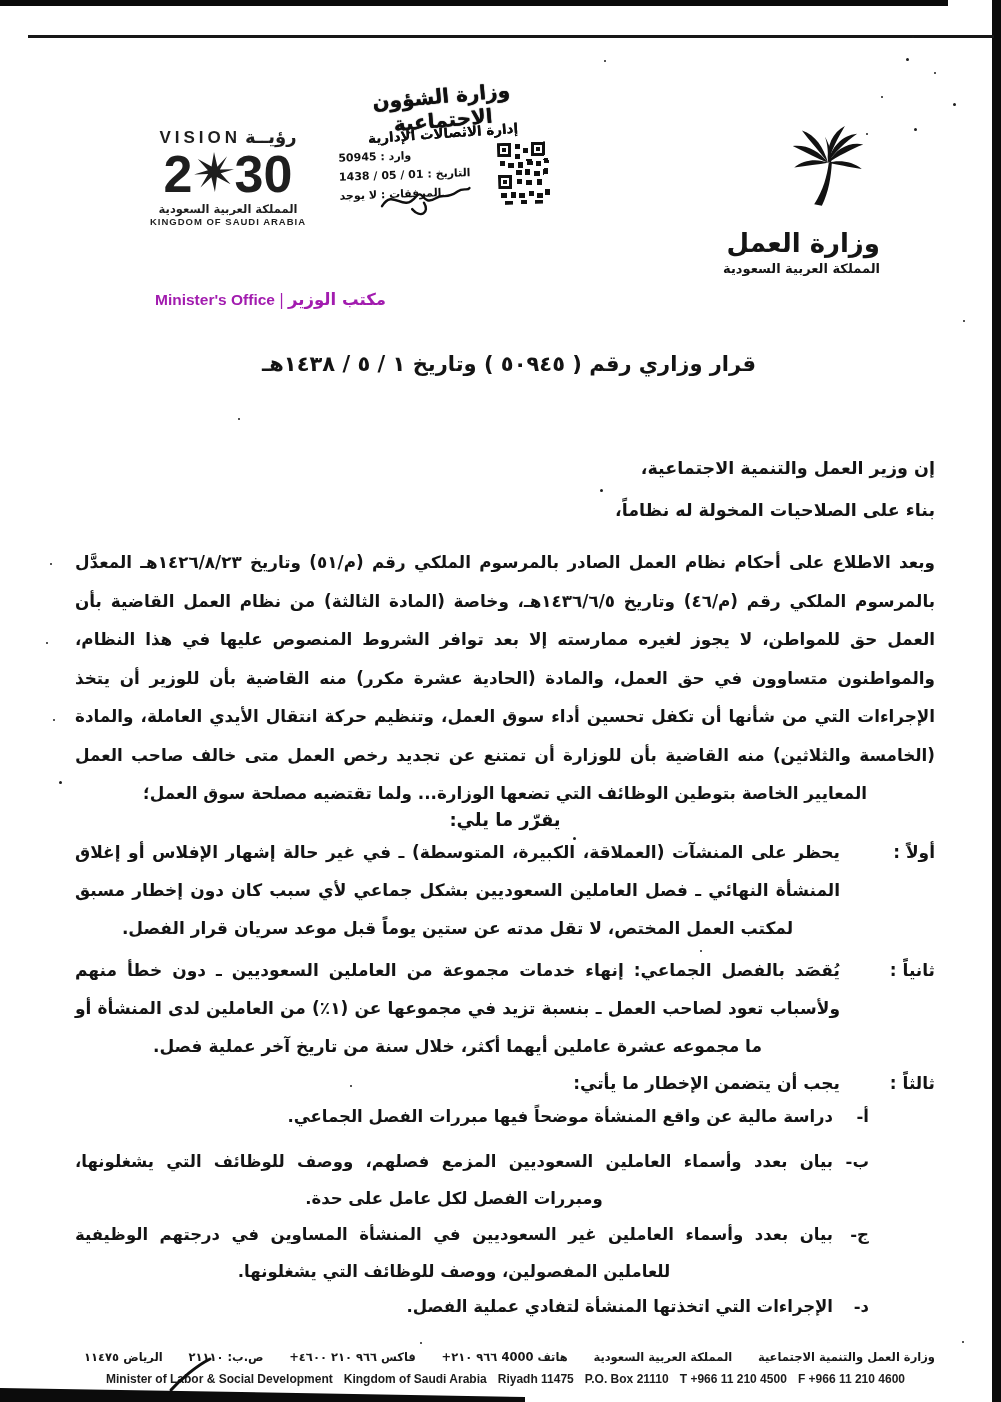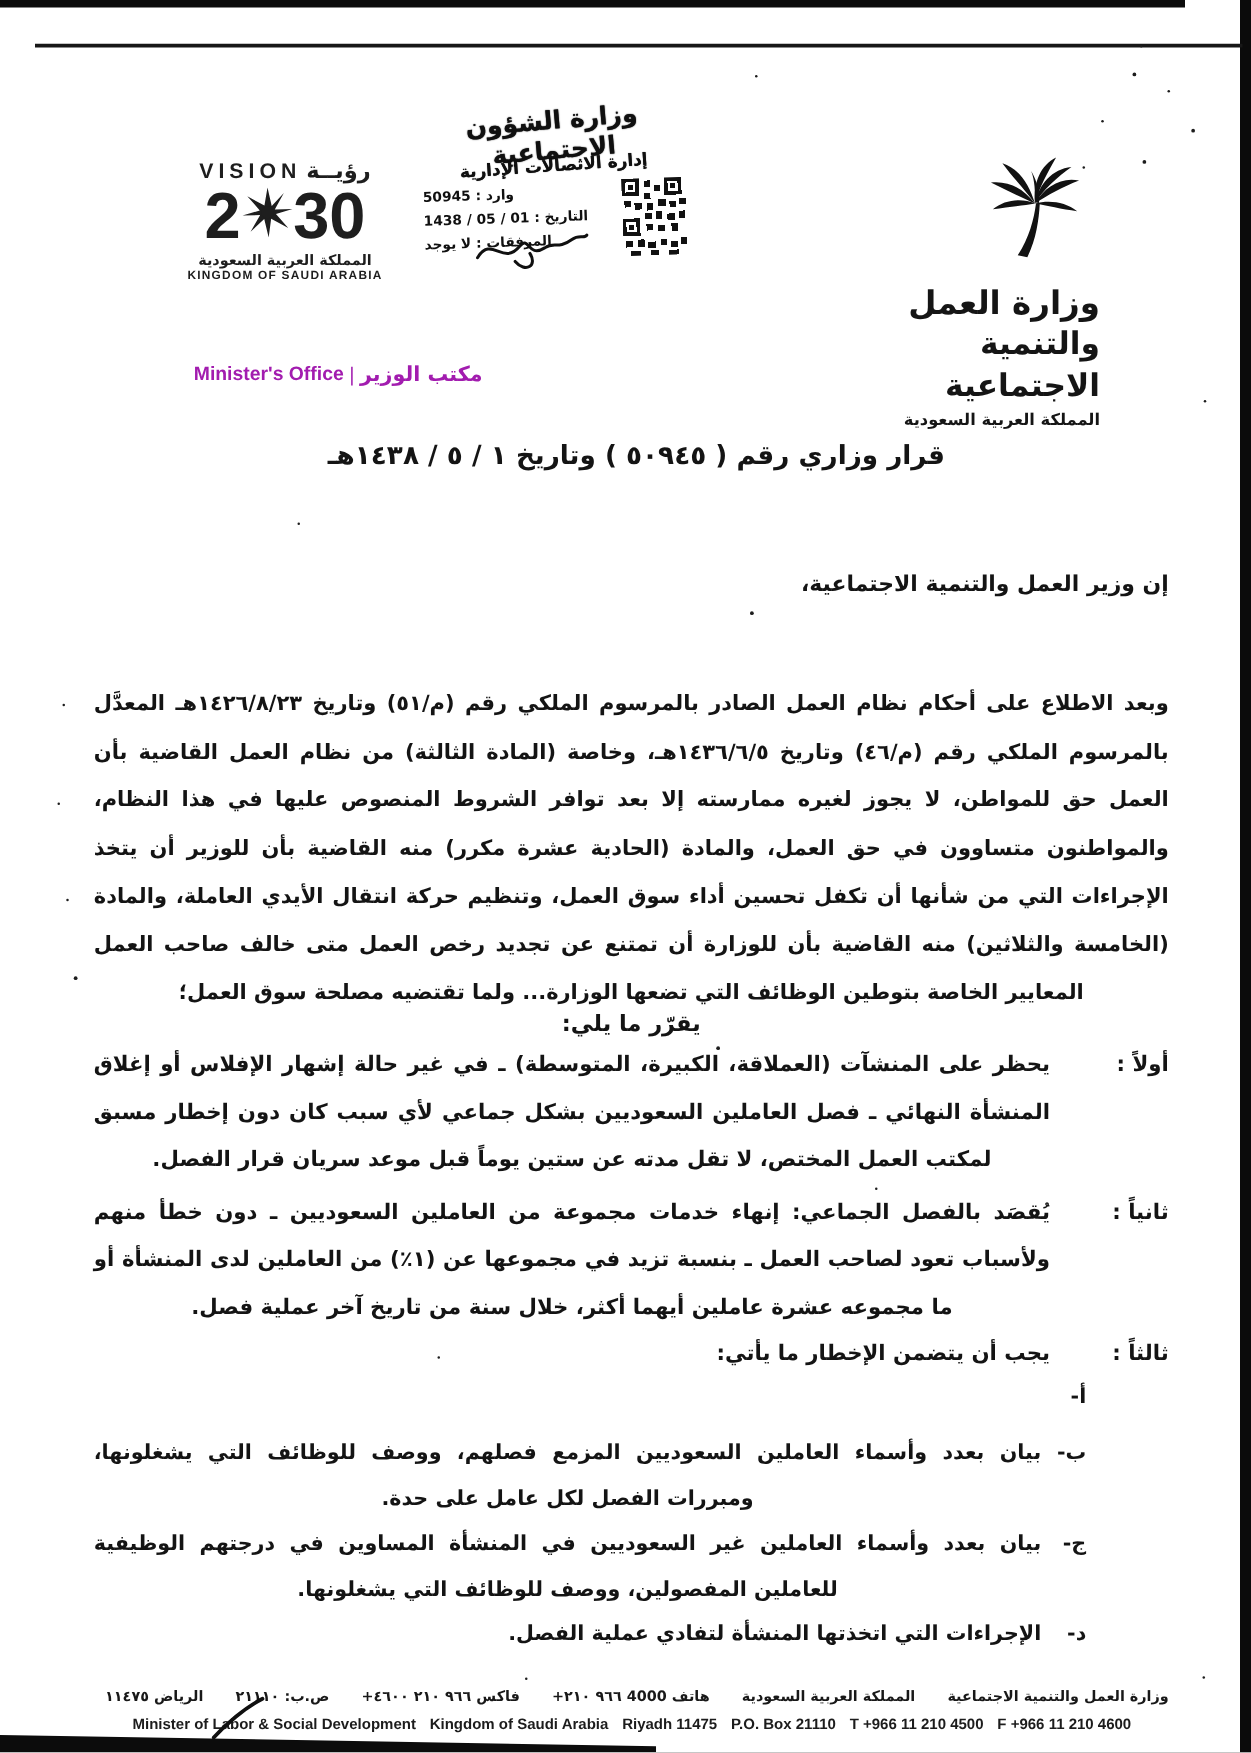--- a/index.html
+++ b/index.html
@@ -184,33 +184,33 @@
           <path d="M60 48 C54 28 44 12 26 6 C36 20 50 34 60 48 Z"></path>
           <path d="M60 48 C48 32 32 24 14 26 C30 34 46 42 60 48 Z"></path>
           <path d="M60 48 C46 42 28 44 16 54 C32 52 48 50 60 48 Z"></path>
           <path d="M60 48 C74 44 92 46 104 56 C88 54 72 50 60 48 Z"></path>
           <path d="M60 46 C60 36 60 24 56 14 C62 24 66 38 64 48 Z"></path>
           <path d="M61 48 C59 64 54 84 42 102 L52 104 C61 86 64 66 65 48 Z"></path>
         </g>
       </svg>
     </span>
     <div class="m-l1">وزارة العمل</div>
-    <div class="m-l2">والتنمية الاجتماعية</div>
     <div class="m-l3">المملكة العربية السعودية</div>
   </div>
 
   <div class="office">
     <span class="o-en">Minister's Office</span>
     <span class="o-div">|</span>
     <span class="o-ar">مكتب الوزير</span>
   </div>
 
   <div class="doc-title">قرار وزاري رقم ( ٥٠٩٤٥ ) وتاريخ ١ / ٥ / ١٤٣٨هـ</div>
 
   <div class="ar-block pre-line p1">إن وزير العمل والتنمية الاجتماعية،</div>
+  <div class="ar-block pre-line p2">بناء على الصلاحيات المخولة له نظاماً،</div>
   <div class="ar-block par">وبعد الاطلاع على أحكام نظام العمل الصادر بالمرسوم الملكي رقم (م/٥١) وتاريخ ١٤٢٦/٨/٢٣هـ المعدَّل بالمرسوم الملكي رقم (م/٤٦) وتاريخ ١٤٣٦/٦/٥هـ، وخاصة (المادة الثالثة) من نظام العمل القاضية بأن العمل حق للمواطن، لا يجوز لغيره ممارسته إلا بعد توافر الشروط المنصوص عليها في هذا النظام، والمواطنون متساوون في حق العمل، والمادة (الحادية عشرة مكرر) منه القاضية بأن للوزير أن يتخذ الإجراءات التي من شأنها أن تكفل تحسين أداء سوق العمل، وتنظيم حركة انتقال الأيدي العاملة،  والمادة (الخامسة والثلاثين) منه القاضية بأن للوزارة أن تمتنع عن تجديد رخص العمل متى خالف صاحب العمل المعايير الخاصة بتوطين الوظائف التي تضعها الوزارة... ولما تقتضيه مصلحة سوق العمل؛</div>
   <div class="ar-block decree">يقرّر ما يلي:</div>
 
   <div class="ar-block clause c1">
     <div class="clabel">أولاً :</div>
     <div class="ctext">يحظر على المنشآت (العملاقة، الكبيرة، المتوسطة) ـ في غير حالة إشهار الإفلاس أو إغلاق المنشأة النهائي ـ فصل العاملين السعوديين بشكل جماعي لأي سبب كان دون إخطار مسبق لمكتب العمل المختص، لا تقل مدته عن ستين يوماً قبل موعد سريان قرار الفصل.</div>
   </div>
 
   <div class="ar-block clause c2">
     <div class="clabel">ثانياً :</div>
@@ -218,20 +218,21 @@
   </div>
 
   <div class="ar-block clause c3">
     <div class="clabel">ثالثاً :</div>
     <div class="ctext head-only">يجب أن يتضمن الإخطار ما يأتي:</div>
   </div>
 
   <div class="ar-block item i-a">
     <div class="ispacer"></div>
     <div class="iletter">أ-</div>
+    <div class="itext">دراسة مالية عن واقع المنشأة موضحاً فيها مبررات الفصل الجماعي.</div>
   </div>
   <div class="ar-block item i-b">
     <div class="ispacer"></div>
     <div class="iletter">ب-</div>
     <div class="itext cont-center">بيان بعدد وأسماء العاملين السعوديين المزمع فصلهم، ووصف للوظائف التي يشغلونها، ومبررات الفصل لكل عامل على حدة.</div>
   </div>
   <div class="ar-block item i-j">
     <div class="ispacer"></div>
     <div class="iletter">ج-</div>
     <div class="itext cont-center">بيان بعدد وأسماء العاملين غير السعوديين في المنشأة المساوين في درجتهم الوظيفية للعاملين المفصولين، ووصف للوظائف التي يشغلونها.</div>

